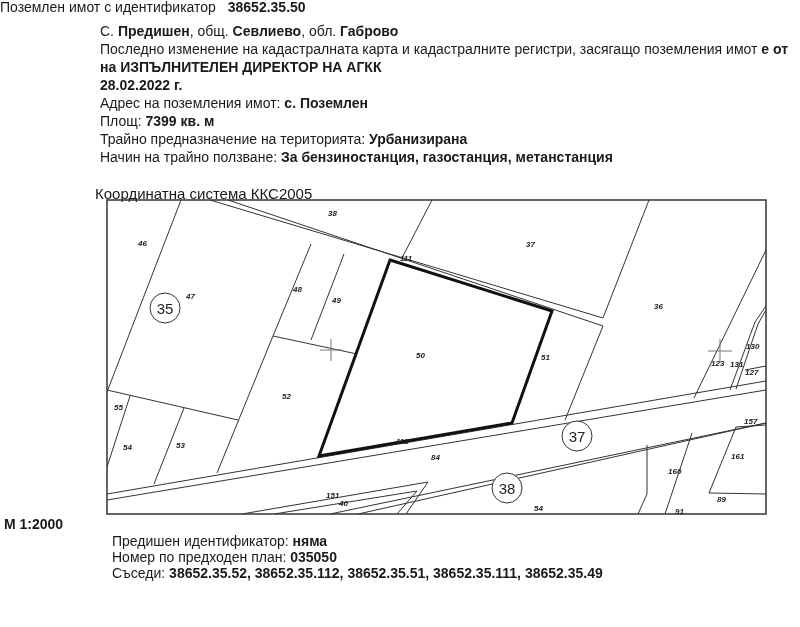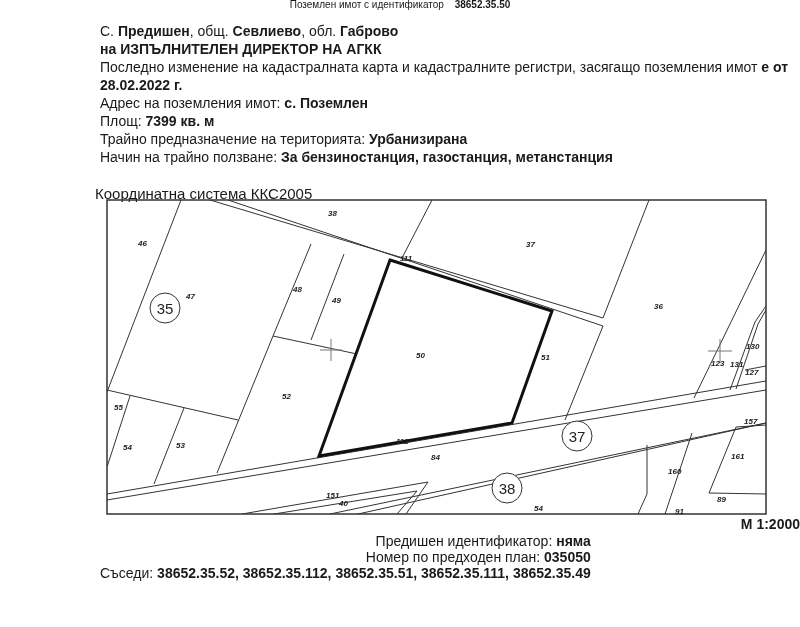--- a/index.html
+++ b/index.html
@@ -1,52 +1,52 @@
 <!DOCTYPE html>
 <html><head>
 <meta charset="utf-8">
 <style>
   html, body { margin:0; padding:0; background:#ffffff; }
   body { width:800px; height:627px; position:relative; overflow:hidden;
          font-family:"Liberation Sans", sans-serif; color:#1a1a1a; }
-  .title { position:absolute; top:-1px; left:0; width:800px; text-align:center;
-           font-size:10px; letter-spacing:0; }
+  .title { position:absolute; top:-1px; left:0; width:800px; text-align:left;
+           font-size:14px; letter-spacing:0; }
   .title .lbl { margin-right:8px; }
   .info { position:absolute; left:100px; top:22px; font-size:14px; line-height:18px; }
   .info .row { white-space:nowrap; }
   b { font-weight:bold; }
   .coord { position:absolute; left:95px; top:185px; font-size:15px; }
   .map { position:absolute; left:0; top:0; }
-  .scale { position:absolute; left:0; width:800px; top:516px; text-align:right;
-           font-size:14px; font-weight:bold; padding-left:28px; box-sizing:border-box; }
-  .footer { position:absolute; left:100px; top:533px; font-size:14px; line-height:16px;text-align:right; }
+  .scale { position:absolute; left:0; width:800px; top:516px; text-align:left;
+           font-size:14px; font-weight:bold; padding-left:4px; box-sizing:border-box; }
+  .footer { position:absolute; left:112px; top:533px; font-size:14px; line-height:16px; }
   .footer .row { white-space:nowrap; }
   svg text { font-family:"Liberation Sans", sans-serif; }
 </style>
 </head>
 <body>
 
 <div class="title">
   <span class="lbl">Поземлен имот с  идентификатор</span>
   <b>38652.35.50</b>
 </div>
 
 <div class="info">
   <div class="row">
     <span>С.</span>
     <b>Предишен</b>, <span>общ.</span>
     <b>Севлиево</b>, <span>обл.</span>
     <b>Габрово</b>
   </div>
   <div class="row">
-    <b>на ИЗПЪЛНИТЕЛЕН ДИРЕКТОР НА АГКК</b>
-  </div>
-  <div class="row">
     <span>Последно изменение на кадастралната карта и кадастралните регистри, засягащо поземления имот</span>
     <b>е от</b>
+  </div>
+  <div class="row">
+    <b>на ИЗПЪЛНИТЕЛЕН ДИРЕКТОР НА АГКК</b>
   </div>
   <div class="row">
     <b>28.02.2022 г.</b>
   </div>
   <div class="row">
     <span>Адрес на поземления имот:</span>
     <b>с. Поземлен</b>
   </div>
   <div class="row">
     <span>Площ:</span>

